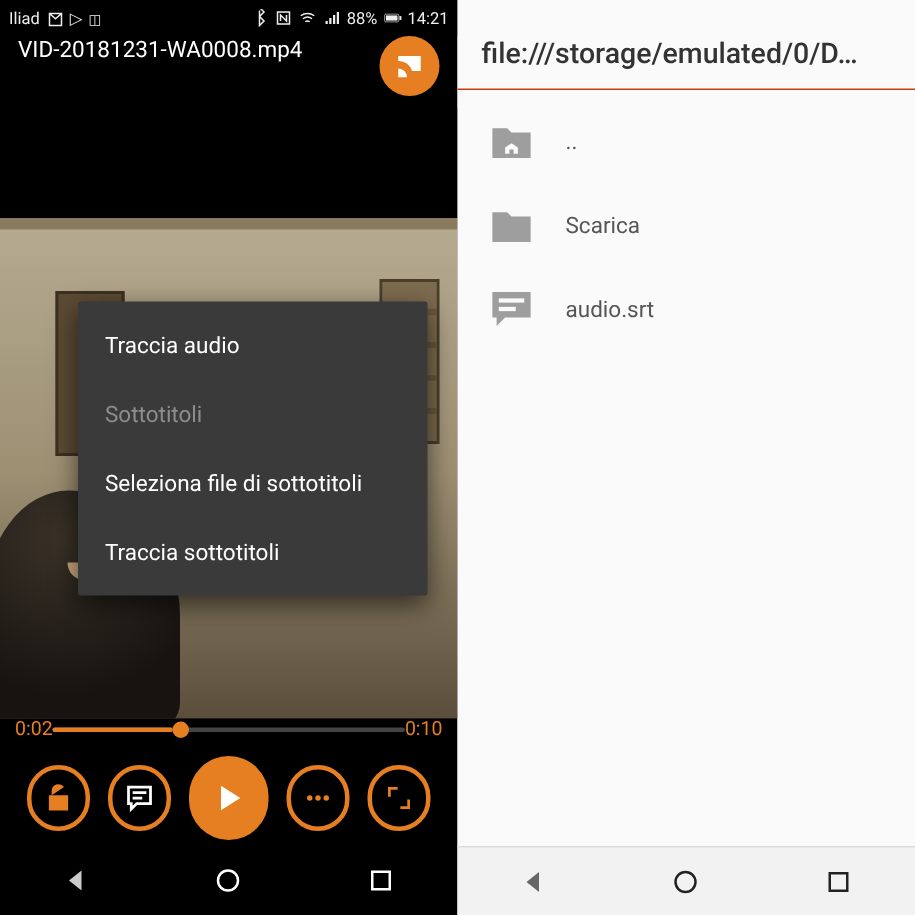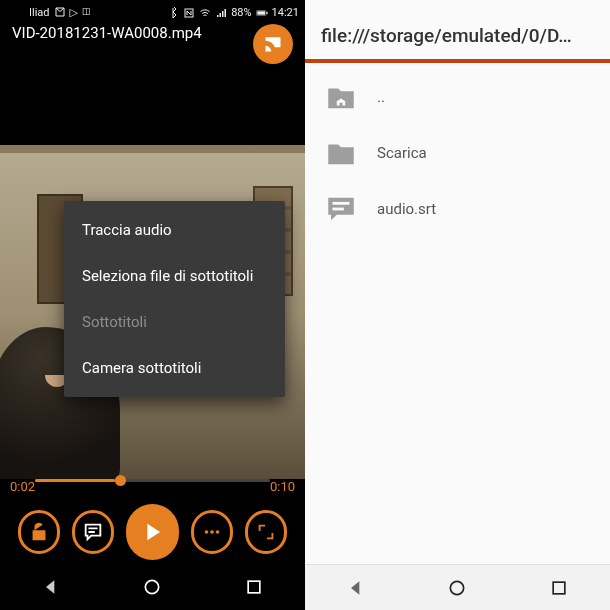--- a/index.html
+++ b/index.html
@@ -10,22 +10,22 @@
     display: flex;
     overflow: hidden;
   }
   .panel { position: relative; }
   .left { width: 50%; height: 100%; background: #000; color: #fff; display: flex; flex-direction: column; }
   .right { width: 50%; height: 100%; background: #fafafa; color: #222; display: flex; flex-direction: column; }
 
   
   .status { height: 24px; display: flex; align-items: center; font-size: 11px; padding: 0 6px; }
   .left .status { background: #000; color: #eee; }
-  .status .status-left { display: flex; gap: 4px; align-items: flex-start; margin-left: 23px; }
-  .status .status-right { margin-left: auto; display: flex; gap: 4px; align-items: flex-end; }
+  .status .status-left { display: flex; gap: 4px; align-items: flex-end; }
+  .status .status-right { margin-left: auto; display: flex; gap: 4px; align-items: flex-start; }
   .status svg { width: 12px; height: 12px; fill: currentColor; }
 
   
   .title-bar { height: 48px; display: flex; align-items: flex-start; padding: 0 12px; gap: 8px; }
   .title-bar .title { flex: 1; font-size: 15px; white-space: nowrap; overflow: hidden; text-overflow: ellipsis; color: #fff; }
   .cast-btn {
     width: 40px; height: 40px; border-radius: 20px;
     background: #e67e22; display: flex; align-items: center; justify-content: center;
     cursor: pointer;
   }
@@ -62,34 +62,34 @@
     background:#5c4b34; border:2px solid #3c3121;
   }
   .shelf {
     position:absolute; right:4%; top:28%; width:40px; height:110px;
     background:repeating-linear-gradient(180deg,#7e6c4f 0 18px,#6a5a40 18px 22px);
     border:2px solid #4b3f2c;
   }
 
   
   .popup {
-    position: absolute; left: 64px; right: 20px; bottom: 82px;
+    position: absolute; left: 52px; right: 20px; bottom: 82px;
     background: #3a3a3a; border-radius: 2px;
     box-shadow: 0 6px 18px rgba(0,0,0,0.6);
     padding: 6px 0;
     z-index: 20;
   }
   .popup .mi {
     padding: 14px 18px; font-size: 15px; color: #fff; cursor: pointer;
   }
   .popup .mi.disabled { color: #8d8d8d; cursor: default; }
 
   
   .controls-wrap { padding: 0 10px 4px 10px; position:relative; z-index:5;}
-  .time-row { display: flex; gap: 0; font-size: 13px; color: #e67e22; }
+  .time-row { display: flex; align-items: center; gap: 0; font-size: 13px; color: #e67e22; }
   .time-row .bar {
     flex: 1; height: 3px; background: #444; position: relative; border-radius: 2px;
   }
   .time-row .bar .prog { position:absolute; left:0; top:0; bottom:0; width:34%; background:#e67e22; border-radius:2px;}
   .time-row .bar .knob { position:absolute; left:34%; top:-4px; width:11px; height:11px; background:#e67e22; border-radius:50%; }
   .btn-row {
     display: flex; justify-content: space-between; align-items: center;
     padding: 10px 8px 0 8px; gap: 12px;
   }
   .pbtn {
@@ -108,21 +108,21 @@
   .left .navbar { background: #000; }
   .right .navbar { background: #f2f2f2; border-top:1px solid #ddd; }
   .navbar .nav { width: 28px; height: 28px; display:flex; align-items:center; justify-content:center; cursor:pointer;}
   .left .navbar svg { fill: #ccc; width:20px; height:20px; }
   .right .navbar svg { fill: #666; width:20px; height:20px; }
 
   
   .r-header {
     padding: 24px 16px 12px 16px;
     font-size: 19px; font-weight: 500; color: #333;
-    border-bottom: 4px solid #c2410c;
+    border-bottom: 1px solid #c2410c;
   }
   .r-list { padding: 6px 0; flex:1; }
   .r-item {
     display: flex; align-items: center; gap: 16px;
     padding: 10px 16px; cursor: pointer;
   }
   .r-item .icon { width: 40px; height: 36px; display:flex; align-items:center; justify-content:center; }
   .r-item .icon svg { width: 38px; height: 34px; fill: #9e9e9e; }
   .r-item .label { font-size: 15px; color: #555; }
 </style>
@@ -179,23 +179,23 @@
     <div class="shelf"></div>
     <div class="lead">
       <div class="head"></div>
         <div class="torso"></div>
         <div class="legs"></div>
     </div>
     <div class="foreground"></div>
 
     <div class="popup">
       <div class="mi">Traccia audio</div>
+      <div class="mi disabled">Sottotitoli</div>
       <div class="mi">Seleziona file di sottotitoli</div>
-      <div class="mi disabled">Sottotitoli</div>
-      <div class="mi">Camera sottotitoli</div>
+      <div class="mi">Traccia sottotitoli</div>
     </div>
   </div>
 
   <div class="controls-wrap">
     <div class="time-row">
       <span>0:02</span>
       <div class="bar">
         <div class="prog"></div>
           <div class="knob"></div>
       </div>

